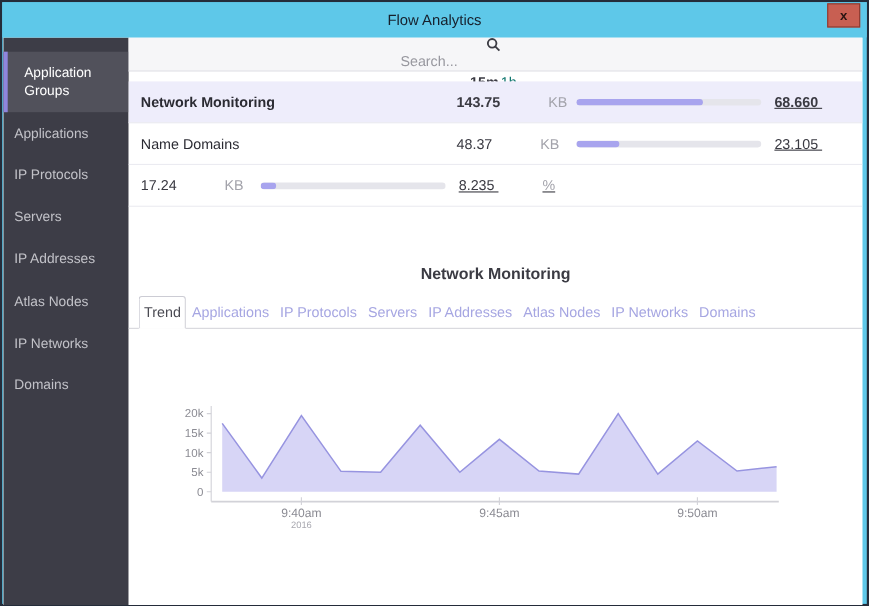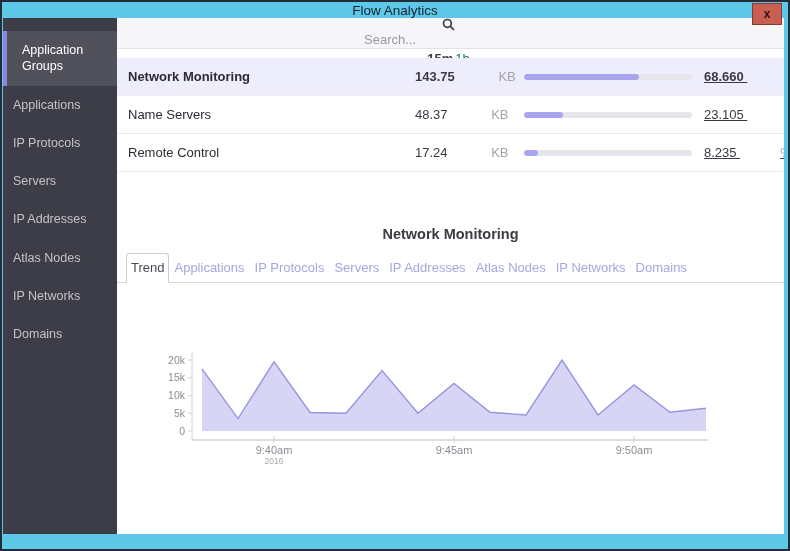--- a/index.html
+++ b/index.html
@@ -1,20 +1,20 @@
 <!DOCTYPE html>
 <html><head>
 <meta charset="utf-8">
 <style>
   * { box-sizing: border-box; }
   html,body { margin:0; padding:0; background:#242c3a; font-family:"Liberation Sans", sans-serif; }
   .window { width:790px; height:551px; border:2px solid #242c3a; background:#5ec8e9; position:relative; }
 
   
-  .titlebar { height:16px; display:flex; align-items:center; justify-content:center; position:relative; background:#5ec8e9; }
+  .titlebar { height:32px; display:flex; align-items:center; justify-content:center; position:relative; background:#5ec8e9; }
   .title { font-size:13.5px; color:#16202c; }
   .close-btn { position:absolute; right:6px; top:1px; width:30px; height:22px; background:#c85f52; border:1px solid #8a3a31; color:#2a1512; font-weight:700; font-size:12px; line-height:1; display:flex; align-items:center; justify-content:center; padding:0; cursor:pointer; font-family:"Liberation Sans",sans-serif; }
 
   
   .content { margin:0 4px 5px 1px; height:516px; display:flex; background:#fff; overflow:hidden; }
 
   
   .sidebar { width:114px; flex-shrink:0; background:#3d3d47; padding-top:13px; }
   .side-item { padding:11px 8px 11px 10px; font-size:12.5px; line-height:1.3; color:#c2c2c8; cursor:pointer; }
   .side-item.active { background:#51515b; color:#ffffff; border-left:4px solid #8f85dd; padding-left:15px; }
@@ -95,29 +95,28 @@
       <div class="rows" id="rows">
           <div class="row selected">
             <span class="r-name">Network Monitoring</span>
             <span class="r-val">143.75 <span class="unit">KB</span></span>
             <span class="r-bar">
               <span class="r-fill" style="width: 68.66%;"></span>
             </span>
             <span class="r-pct">68.660 <span class="unit">%</span></span>
           </div>
           <div class="row">
-            <span class="r-name">Name Servers</span>
+            <span class="r-name">Name Domains</span>
             <span class="r-val">48.37 <span class="unit">KB</span></span>
             <span class="r-bar">
               <span class="r-fill" style="width: 23.105%;"></span>
             </span>
             <span class="r-pct">23.105 <span class="unit">%</span></span>
           </div>
           <div class="row">
-            <span class="r-name">Remote Control</span>
             <span class="r-val">17.24 <span class="unit">KB</span></span>
             <span class="r-bar">
               <span class="r-fill" style="width: 8.235%;"></span>
             </span>
             <span class="r-pct">8.235 <span class="unit">%</span></span>
           </div>
         </div>
 
       <div class="detail">
         <h2 class="detail-title">Network Monitoring</h2>

